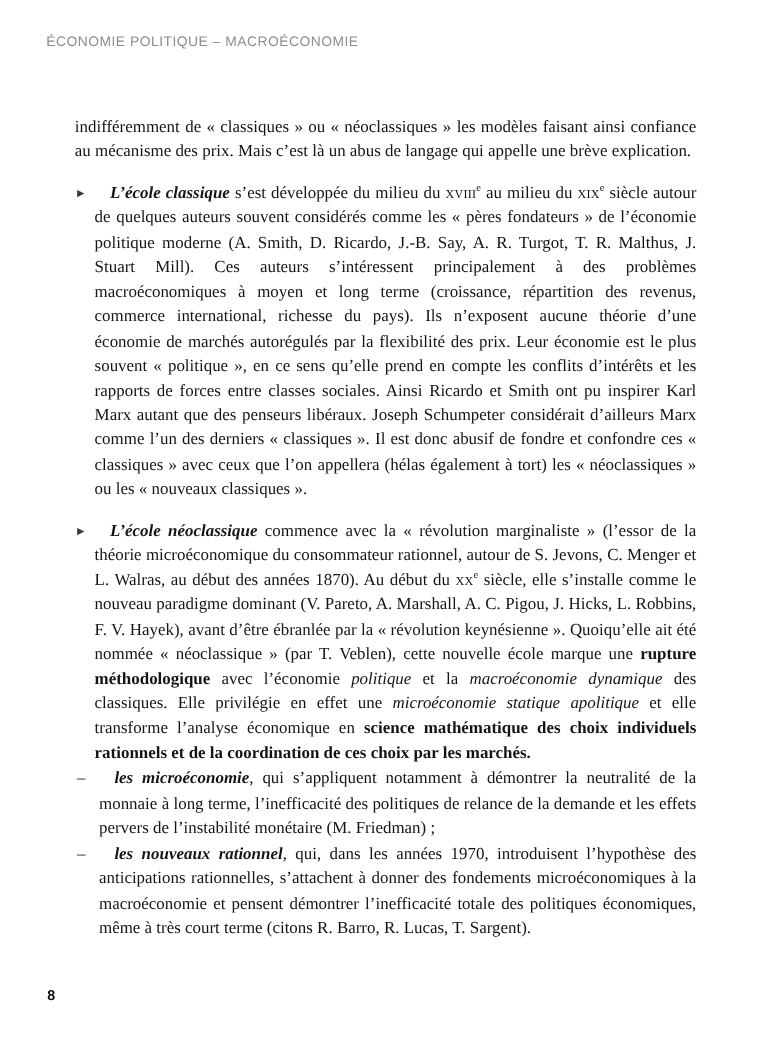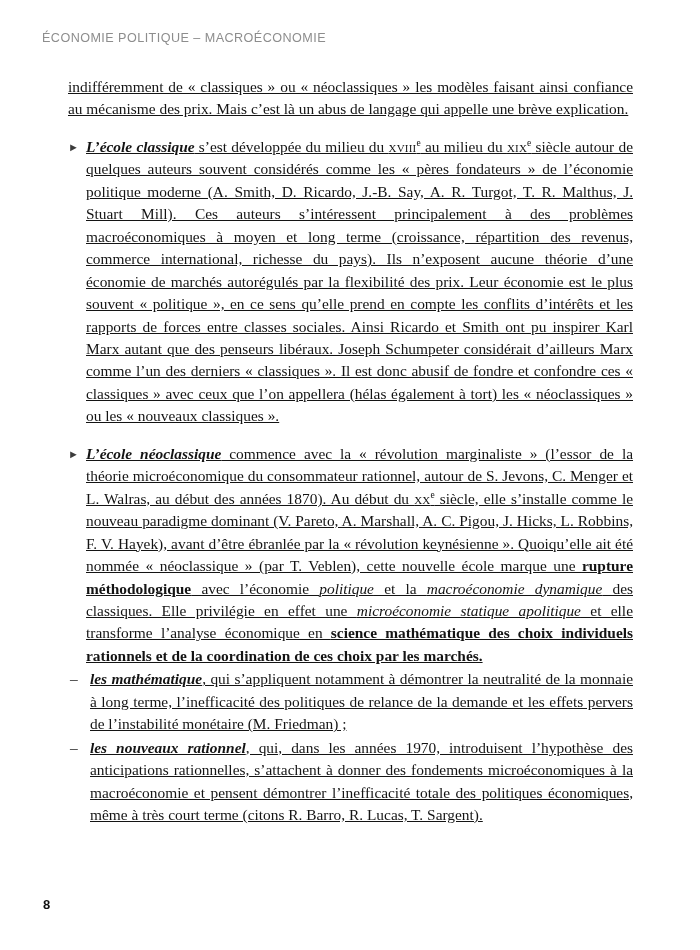--- a/index.html
+++ b/index.html
@@ -38,23 +38,22 @@
     letter-spacing: 0.45px;
     color: #8d8d8d;
     white-space: nowrap;
     font-weight: 400;
   }
 
   
   .column {
     position: absolute;
     left: 68px;
-    top: 76px;
+    top: 105px;
     width: 565px;
-    text-decoration: underline;
   }
 
   p, .li-text {
     margin: 0;
     font-size: 15.4px;
     line-height: 22.45px;
     text-align: justify;
     text-justify: inter-word;
     hyphens: manual;
     color: #141414;
@@ -94,21 +93,21 @@
     position: absolute;
     left: 2px;
     top: 0;
     font-size: 15.4px;
     line-height: 22.45px;
     color: #141414;
   }
 
   b, .b { font-weight: 700; }
   i, .i { font-style: italic; }
-  .bi { font-weight: 700; font-style: italic; }
+  .bi { font-weight: 700; font-style: italic; margin-left: 14px; }
 
   .smallcaps {
     font-variant: small-caps;
     letter-spacing: 0.2px;
   }
   sup {
     font-size: 0.62em;
     vertical-align: super;
     line-height: 0;
   }
@@ -141,21 +140,21 @@
     </p>
 
     <p class="para marker-para gap-before">
       <span class="tri-marker">►</span><span class="bi">L’école néoclassique</span><span> commence avec la « révolution marginaliste » (l’essor de la théorie microéconomique du consommateur rationnel, autour de S. Jevons, C. Menger et L. Walras, au début des années 1870). Au début du </span><span class="smallcaps">xx</span><sup>e</sup><span> siècle, elle s’installe comme le nouveau paradigme dominant (V. Pareto, A. Marshall, A. C. Pigou, J. Hicks, L. Robbins, F. V. Hayek), avant d’être ébranlée par la « révolution keynésienne ». Quoiqu’elle ait été nommée « néoclassique » (par T. Veblen), cette nouvelle école marque une </span><span class="b">rupture méthodologique</span><span> avec l’économie </span><span class="i">politique</span><span> et la </span><span class="i">macroéconomie dynamique</span><span> des classiques. Elle privilégie en effet une </span><span class="i">microéconomie statique apolitique</span><span> et elle transforme l’analyse économique en </span><span class="b">science mathématique des choix individuels rationnels et de la coordination de ces choix par les marchés.</span>
     </p>
 
 
     <ul class="dash-list">
 
       <li class="dash-item li-text">
-        <span class="dash">–</span><span class="bi">les mathématique</span><span>, qui s’appliquent notamment à démontrer la neutralité de la monnaie à long terme, l’inefficacité des politiques de relance de la demande et les effets pervers de l’instabilité monétaire (M. Friedman) ;</span>
+        <span class="dash">–</span><span class="bi">les microéconomie</span><span>, qui s’appliquent notamment à démontrer la neutralité de la monnaie à long terme, l’inefficacité des politiques de relance de la demande et les effets pervers de l’instabilité monétaire (M. Friedman) ;</span>
       </li>
 
       <li class="dash-item li-text">
         <span class="dash">–</span><span class="bi">les nouveaux rationnel</span><span>, qui, dans les années 1970, introduisent l’hypothèse des anticipations rationnelles, s’attachent à donner des fondements microéconomiques à la macroéconomie et pensent démontrer l’inefficacité totale des politiques économiques, même à très court terme (citons R. Barro, R. Lucas, T. Sargent).</span>
       </li>
 
     </ul>
 
   </div>
 

